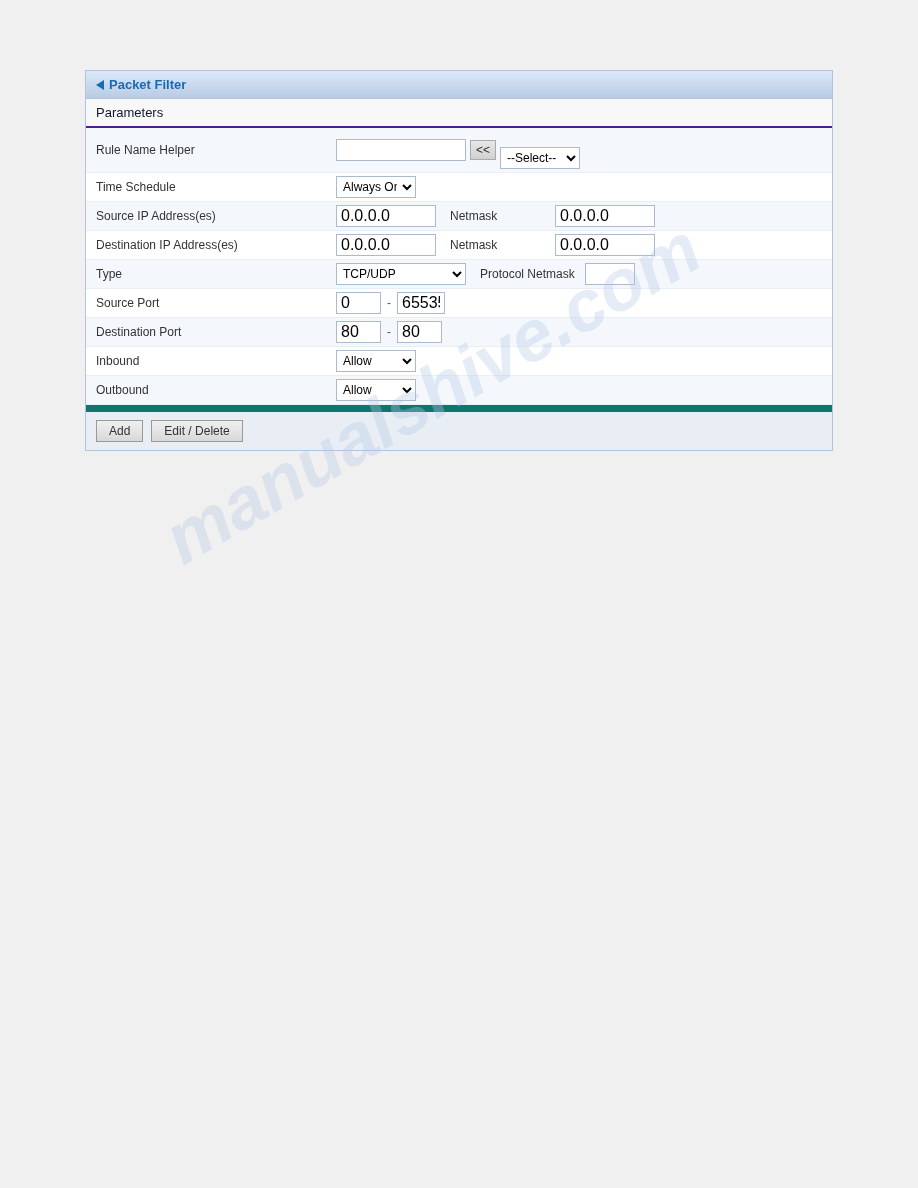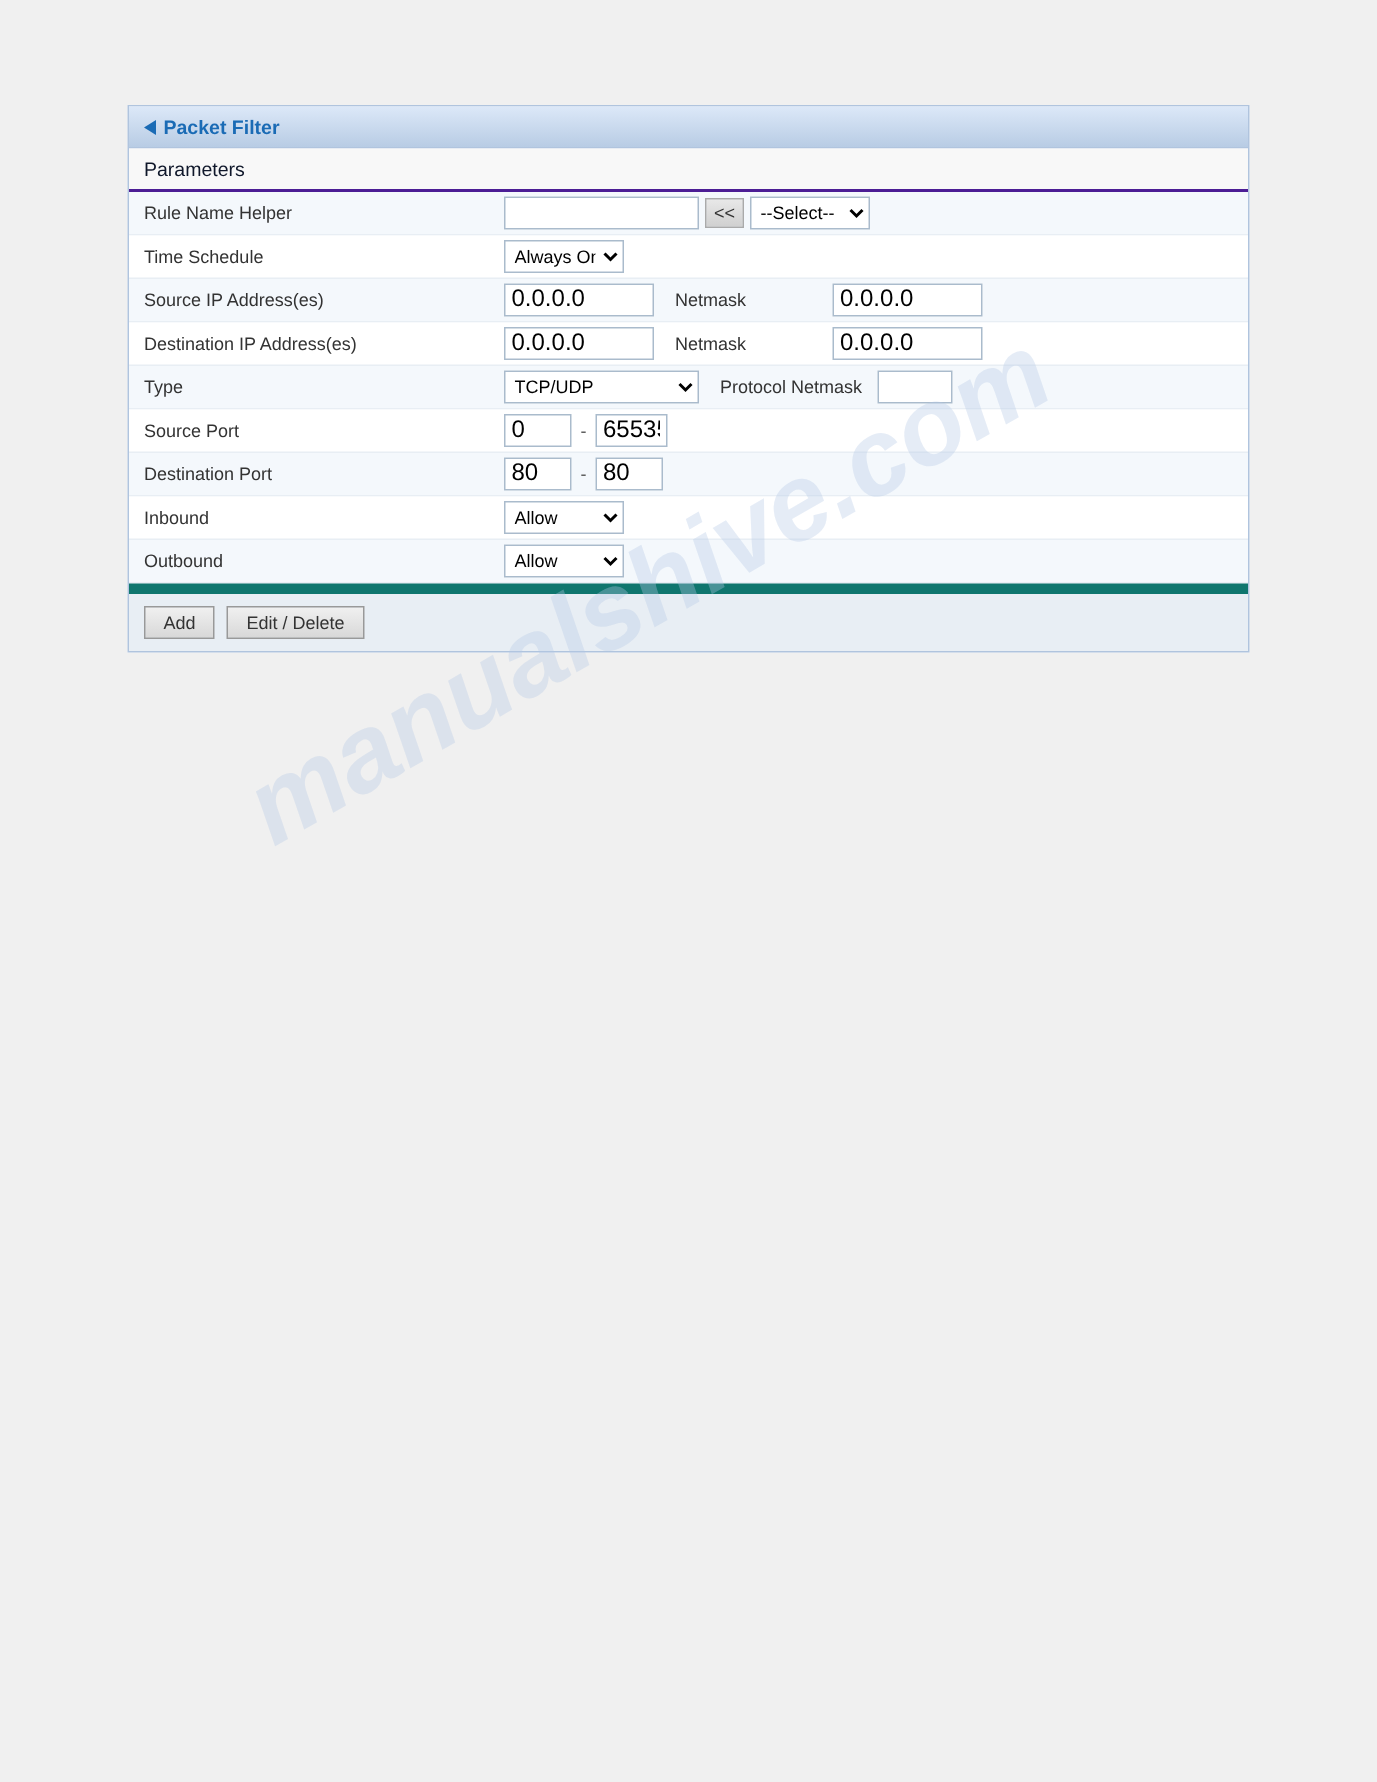--- a/index.html
+++ b/index.html
@@ -153,21 +153,21 @@
     select {
       border: 1px solid #aabbcc;
       padding: 2px 2px;
       font-size: 12px;
       background: #fff;
       height: 22px;
     }
 
     select.short { width: 80px; }
     select.type-select { width: 130px; }
-    select.helper-select { width: 80px; }
+    select.helper-select { width: 80px; margin-top: 16px; }
 
     .separator {
       color: #555;
       font-size: 12px;
       margin: 0 2px;
     }
 
     
     .form-right {
       display: flex;

